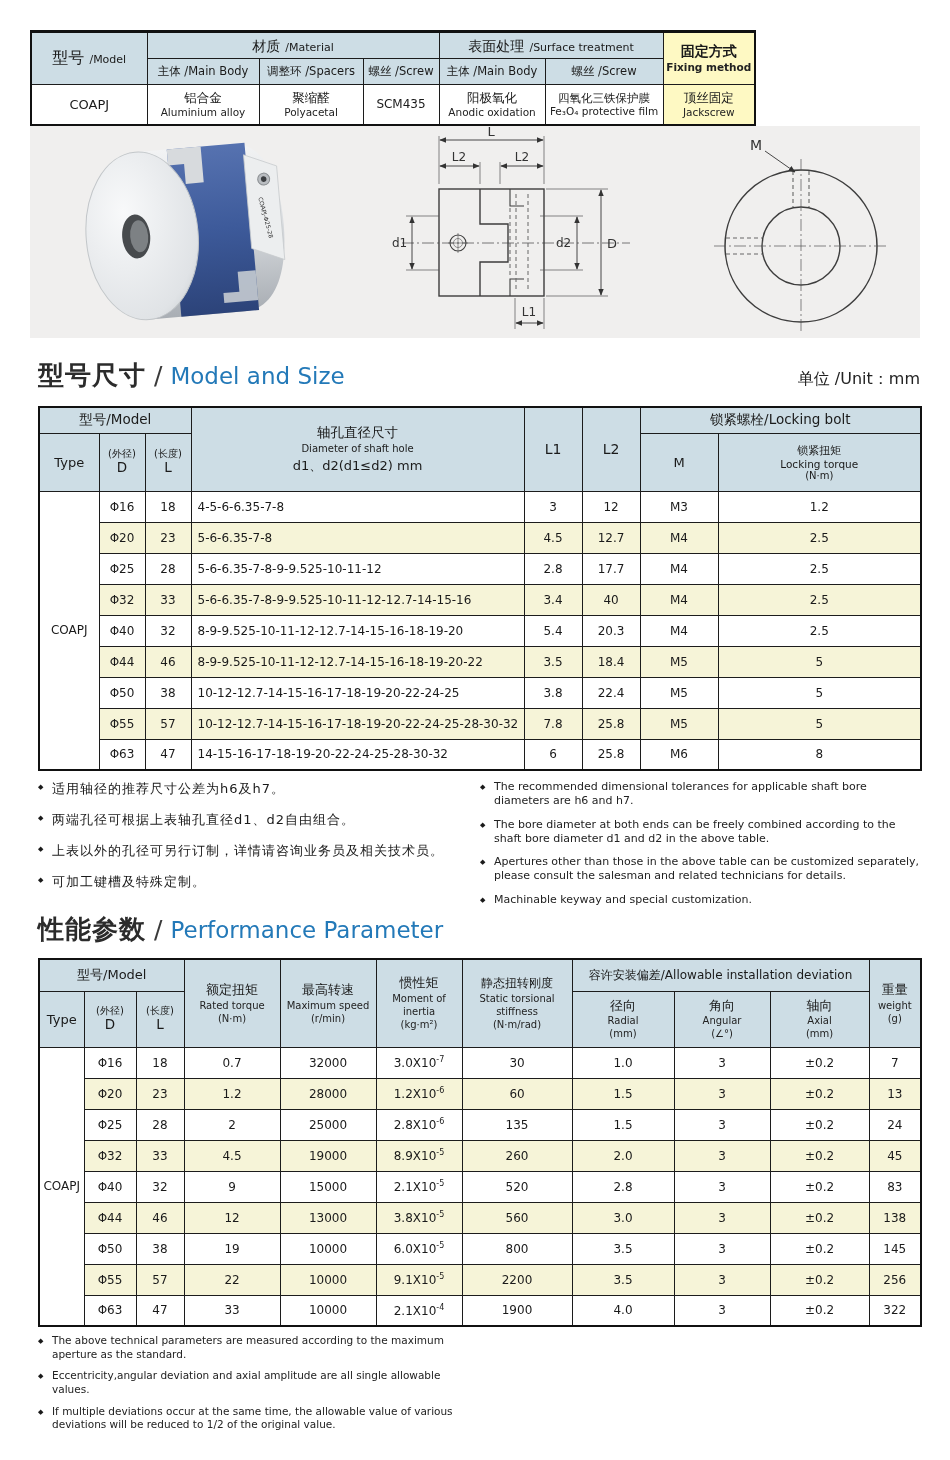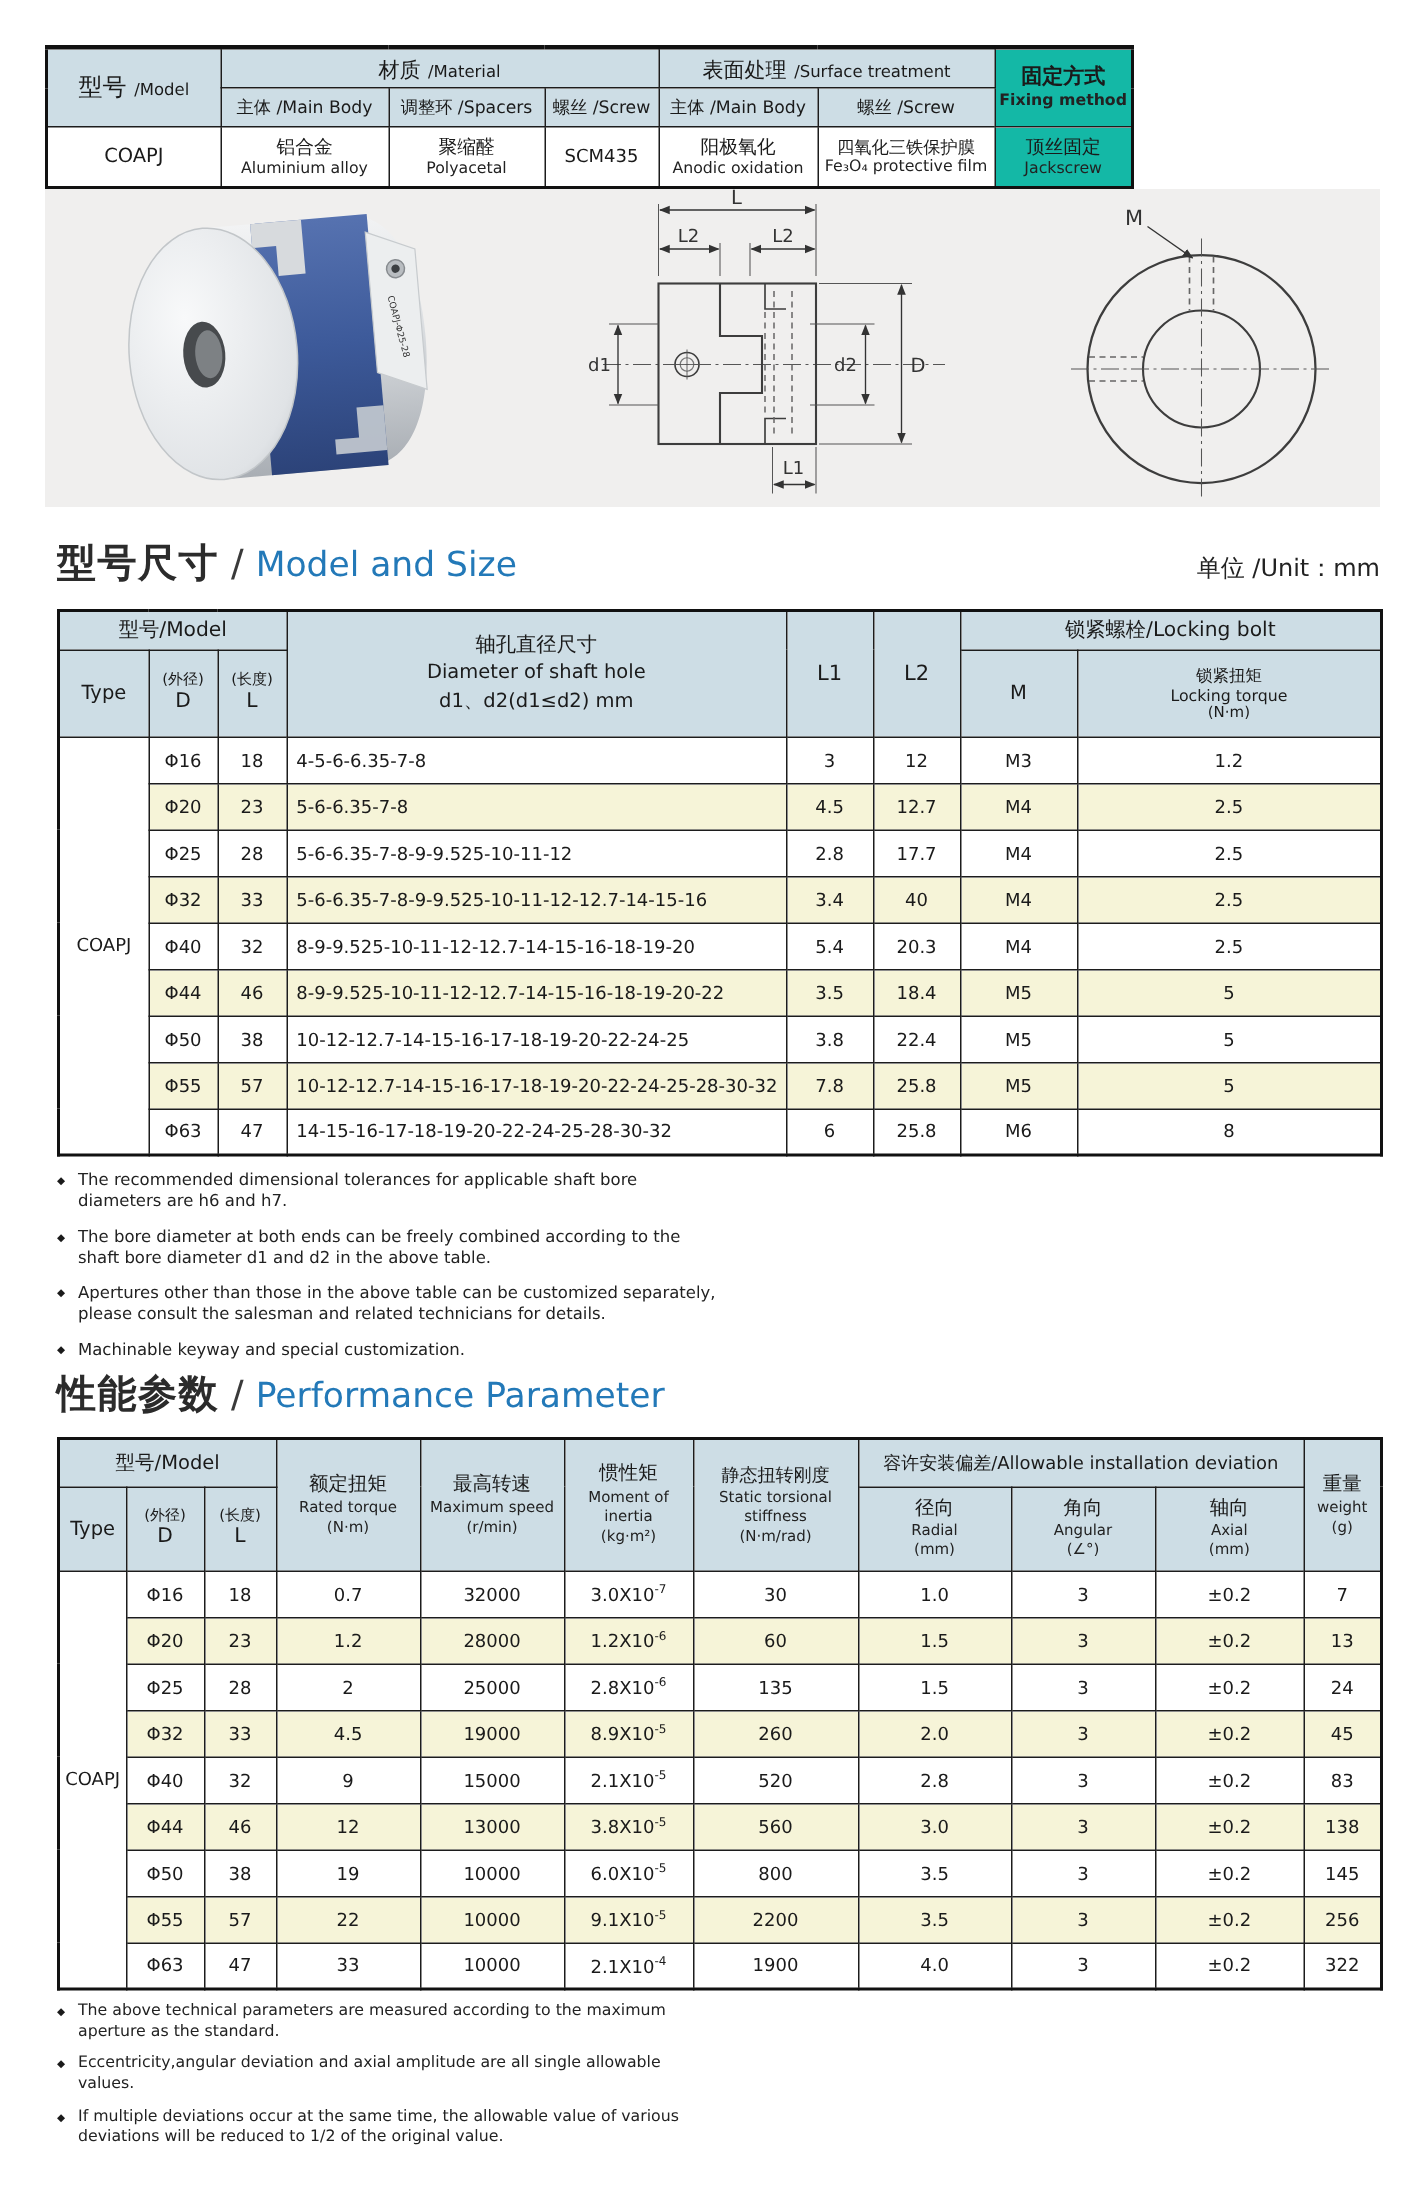--- a/index.html
+++ b/index.html
@@ -8,21 +8,21 @@
     width:950px; height:1460px; background:#ffffff; color:#1a1a1a;
     font-family:"DejaVu Sans","Liberation Sans",sans-serif;
   }
   .page { position:relative; width:950px; height:1460px; overflow:hidden; }
   sup { font-size:8px; }
 
   
   table { border-collapse:collapse; table-layout:fixed; }
   th, td { border:1px solid #1c1c1c; text-align:center; vertical-align:middle; padding:1px 2px; overflow:hidden; }
   .th-blue { background:#cddde5; font-weight:normal; }
-  .ylw { background:#14b8a6; }
+  .ylw { background:#fef9c3; }
   .cn { font-size:12.5px; line-height:1.25; }
   .en { font-size:10.5px; line-height:1.2; color:#222; }
 
   
   .material-table { position:absolute; left:30px; top:30px; width:724px; border:2px solid #111; border-top:3px solid #111; }
   .material-table tr.h1 th { height:27px; }
   .material-table tr.h2 th { height:26px; font-size:11.5px; }
   .material-table tr.data td { height:40px; }
   .hd-cn { font-size:14px; }
   .hd-en { font-size:11px; }
@@ -270,21 +270,21 @@
         <col style="width:58px">
         <col style="width:58px">
         <col style="width:78px">
         <col style="width:203px">
       </colgroup>
     <thead>
       <tr class="h1">
         <th colspan="3" class="th-blue">型号/Model</th>
         <th rowspan="2" class="th-blue shaft-th">
           <div style="font-size:13.5px">轴孔直径尺寸</div>
-          <div style="font-size:13px">Diameter of shaft hole</div>
+          <div style="font-size:10px">Diameter of shaft hole</div>
           <div style="font-size:13px">d1、d2(d1≤d2) mm</div>
         </th>
         <th rowspan="2" class="th-blue" style="font-size:14px">L1</th>
         <th rowspan="2" class="th-blue" style="font-size:14px">L2</th>
         <th colspan="2" class="th-blue">锁紧螺栓/Locking bolt</th>
       </tr>
       <tr class="h2">
         <th class="th-blue" style="font-size:13px">Type</th>
         <th class="th-blue">
           <div class="sub-small">(外径)</div>
@@ -383,20 +383,26 @@
           <td class="bores">14-15-16-17-18-19-20-22-24-25-28-30-32</td>
           <td>6</td>
           <td>25.8</td>
           <td>M6</td>
           <td>8</td>
         </tr>
       </tbody>
   </table>
 
   <div class="notes" style="top:780px;">
+    <ul class="notes-cn">
+        <li>适用轴径的推荐尺寸公差为h6及h7。</li>
+        <li>两端孔径可根据上表轴孔直径d1、d2自由组合。</li>
+        <li>上表以外的孔径可另行订制，详情请咨询业务员及相关技术员。</li>
+        <li>可加工键槽及特殊定制。</li>
+      </ul>
     <ul class="notes-en">
         <li>The recommended dimensional tolerances for applicable shaft bore diameters are h6 and h7.</li>
         <li>The bore diameter at both ends can be freely combined according to the shaft bore diameter d1 and d2 in the above table.</li>
         <li>Apertures other than those in the above table can be customized separately, please consult the salesman and related technicians for details.</li>
         <li>Machinable keyway and special customization.</li>
       </ul>
   </div>
 
   <div class="sec-head" style="top:912px;">
     <div class="sec-title">

